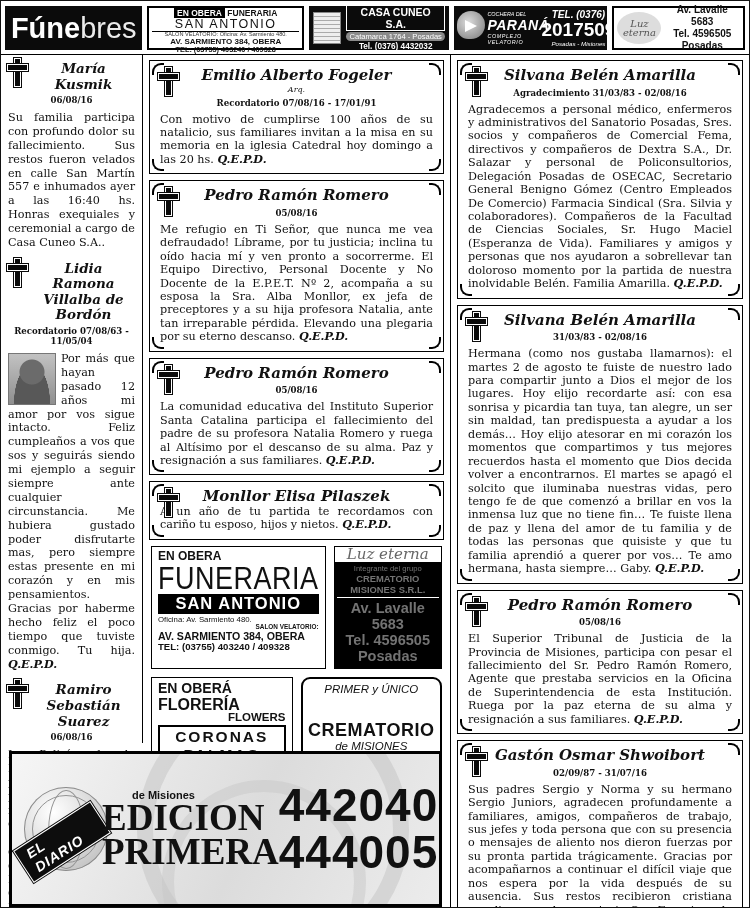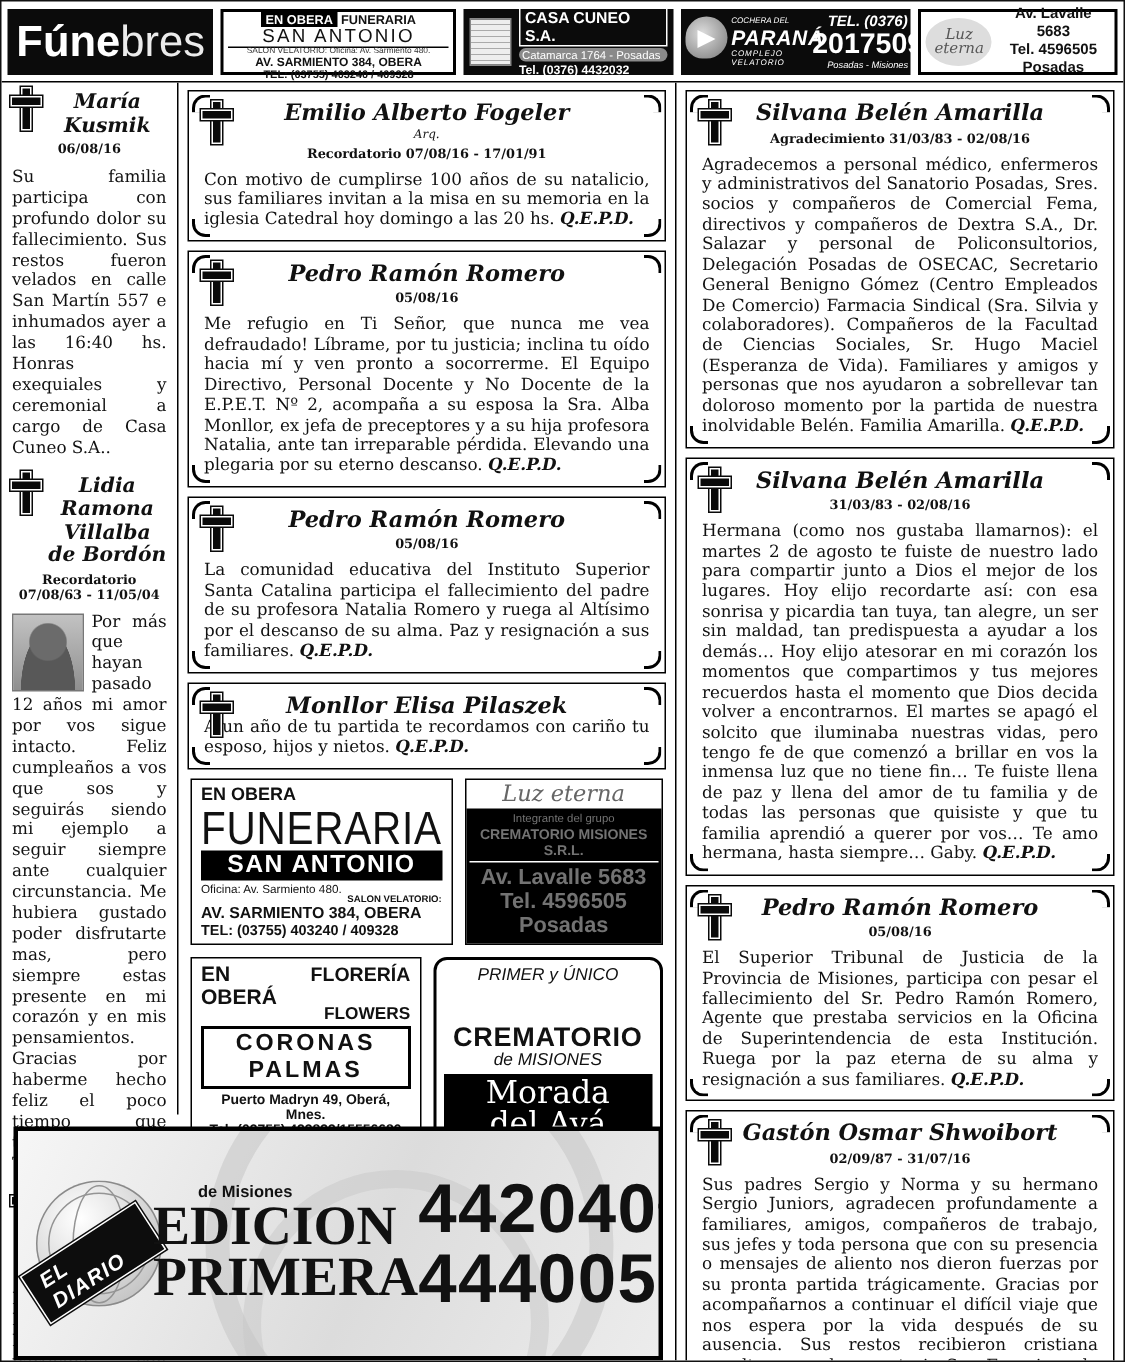--- a/index.html
+++ b/index.html
@@ -17,21 +17,21 @@
   .had1 .r1{font-size:8.5px;font-weight:bold;}
   .chip{background:#000;color:#fff;padding:0 3px;font-weight:bold;}
   .had1 .r2{font-size:12.5px;letter-spacing:1.5px;border-bottom:1px solid #000;}
   .had1 .r3{font-size:5.6px;color:#333;}
   .had1 .r4{font-size:8px;font-weight:bold;}
   .had1 .r5{font-size:7.3px;font-weight:bold;}
   .had2{width:141px;background:#0b0b0b;color:#fff;display:flex;align-items:center;gap:5px;padding:3px 4px;
         font-family:"Liberation Sans",sans-serif;box-sizing:border-box;}
   .cclogo{width:26px;height:30px;background:linear-gradient(#fff,#ddd);border:1px solid #888;flex:0 0 auto;
           background-image:repeating-linear-gradient(#eee 0 3px,#aaa 3px 4px);}
-  .had2 .cc{flex:1;}
+  .had2 .cc{flex:1;text-align:center;}
   .ccname{font-size:10.5px;font-weight:bold;border:1px solid #fff;display:inline-block;padding:0 3px;margin-bottom:1px;}
   .ccaddr{font-size:7.6px;background:#8a8a8a;border-radius:5px;padding:0 2px;margin-bottom:1px;}
   .ccphone{font-size:8.2px;font-weight:bold;}
   .had3{width:153px;background:#0b0b0b;color:#fff;display:flex;padding:2px 3px;box-sizing:border-box;
         font-family:"Liberation Sans",sans-serif;}
   .parleft{width:84px;position:relative;display:flex;flex-direction:column;justify-content:center;padding-left:30px;box-sizing:border-box;}
   .parblob{position:absolute;left:0;top:3px;width:28px;height:28px;border-radius:50% 50% 50% 40%;
            background:radial-gradient(circle at 40% 40%,#ddd,#777);}
   .parblob::after{content:"";position:absolute;left:8px;top:9px;border-left:12px solid #fff;
            border-top:6px solid transparent;border-bottom:6px solid transparent;}
@@ -45,21 +45,21 @@
   .had4{width:133px;border:2px solid #000;background:#fff;display:flex;align-items:center;gap:3px;
         padding:2px 3px;box-sizing:border-box;}
   .lelogo{flex:0 0 44px;height:32px;background:#ddd;border-radius:50%;display:flex;align-items:center;justify-content:center;
           font-style:italic;font-size:10px;color:#555;text-align:center;line-height:.95;}
   .had4 .letxt{flex:1;text-align:center;font-family:"Liberation Sans",sans-serif;font-weight:bold;
                font-size:10px;line-height:1.2;}
   
   .content{display:flex;border-top:1px solid #000;height:852px;overflow:hidden;}
   .leftwrap{width:450px;border-right:1px solid #000;display:flex;flex-direction:column;box-sizing:border-box;}
   .cols{display:flex;flex:1;min-height:0;}
-  .col-left{width:118px;border-right:1px solid #000;box-sizing:border-box;padding:4px 7px;}
+  .col-left{width:142px;border-right:1px solid #000;box-sizing:border-box;padding:4px 7px;}
   .col-mid{flex:1;min-width:0;padding-top:1px;}
   .col-right{flex:1;min-width:0;padding-top:1px;}
   
   .cross{display:inline-block;width:19px;height:27px;position:relative;flex:0 0 19px;}
   .cross::before{content:"";position:absolute;left:7px;top:0;width:5px;height:27px;background:#0a0a0a;
                  box-shadow:0 0 0 1px #fff,0 0 0 2px #0a0a0a;}
   .cross::after{content:"";position:absolute;left:0;top:6px;width:19px;height:5px;background:#0a0a0a;
                 box-shadow:0 0 0 1px #fff,0 0 0 2px #0a0a0a;}
   
   .lobit{margin-bottom:9px;}
@@ -100,23 +100,23 @@
   .funad .t7{font-size:9.6px;font-weight:bold;}
   .lead{border:1px solid #000;display:flex;flex-direction:column;}
   .lead .ltop{flex:1;display:flex;align-items:center;justify-content:center;}
   .lelogo2{font-style:italic;font-size:15px;color:#666;text-align:center;line-height:1;}
   .lead .lbot{background:#000;color:#737373;text-align:center;font-family:"Liberation Sans",sans-serif;padding:2px 2px 4px;}
   .lead .g1{font-size:7.6px;}
   .lead .g2{font-size:9.4px;font-weight:bold;border-bottom:1px solid #fff;padding-bottom:2px;margin-bottom:2px;}
   .lead .g3{font-size:14.5px;font-weight:800;}
   .lead .g4{font-size:14.5px;font-weight:800;}
   .arakiad{border:1px solid #000;padding:3px 6px;font-family:"Liberation Sans",sans-serif;line-height:1.1;}
-  .arakiad .a1{display:flex;justify-content:space-between;align-items:baseline;}
+  .arakiad .a1{display:flex;justify-content:space-between;align-items:baseline;flex-direction:column;}
   .arakiad .a1 b{font-size:14px;}
-  .arakiad .a1 span{font-size:13px;font-weight:bold;}
+  .arakiad .a1 span{font-size:16px;font-weight:bold;}
   .arow{display:flex;align-items:center;gap:3px;}
   .kanji{width:22px;height:22px;border:2px solid #000;border-radius:50%;flex:0 0 auto;
          background:repeating-linear-gradient(#fff 0 3px,#000 3px 5px);background-size:10px 14px;background-repeat:no-repeat;background-position:center;}
   .abrand{font-size:27px;font-weight:800;letter-spacing:-1px;transform:scaleY(1.05);}
   .aflowers{text-align:right;font-weight:bold;font-size:11.5px;margin-top:-3px;}
   .acoronas{border:2px solid #000;text-align:center;font-weight:800;font-size:15.5px;letter-spacing:2px;
             padding:1px 0;margin:2px 0;line-height:1.15;}
   .aaddr{font-size:9.3px;font-weight:bold;text-align:center;}
   .aphone{font-size:9.3px;font-weight:bold;text-align:center;}
   .cremad{border:2px solid #000;border-radius:9px;padding:4px 5px;text-align:center;

